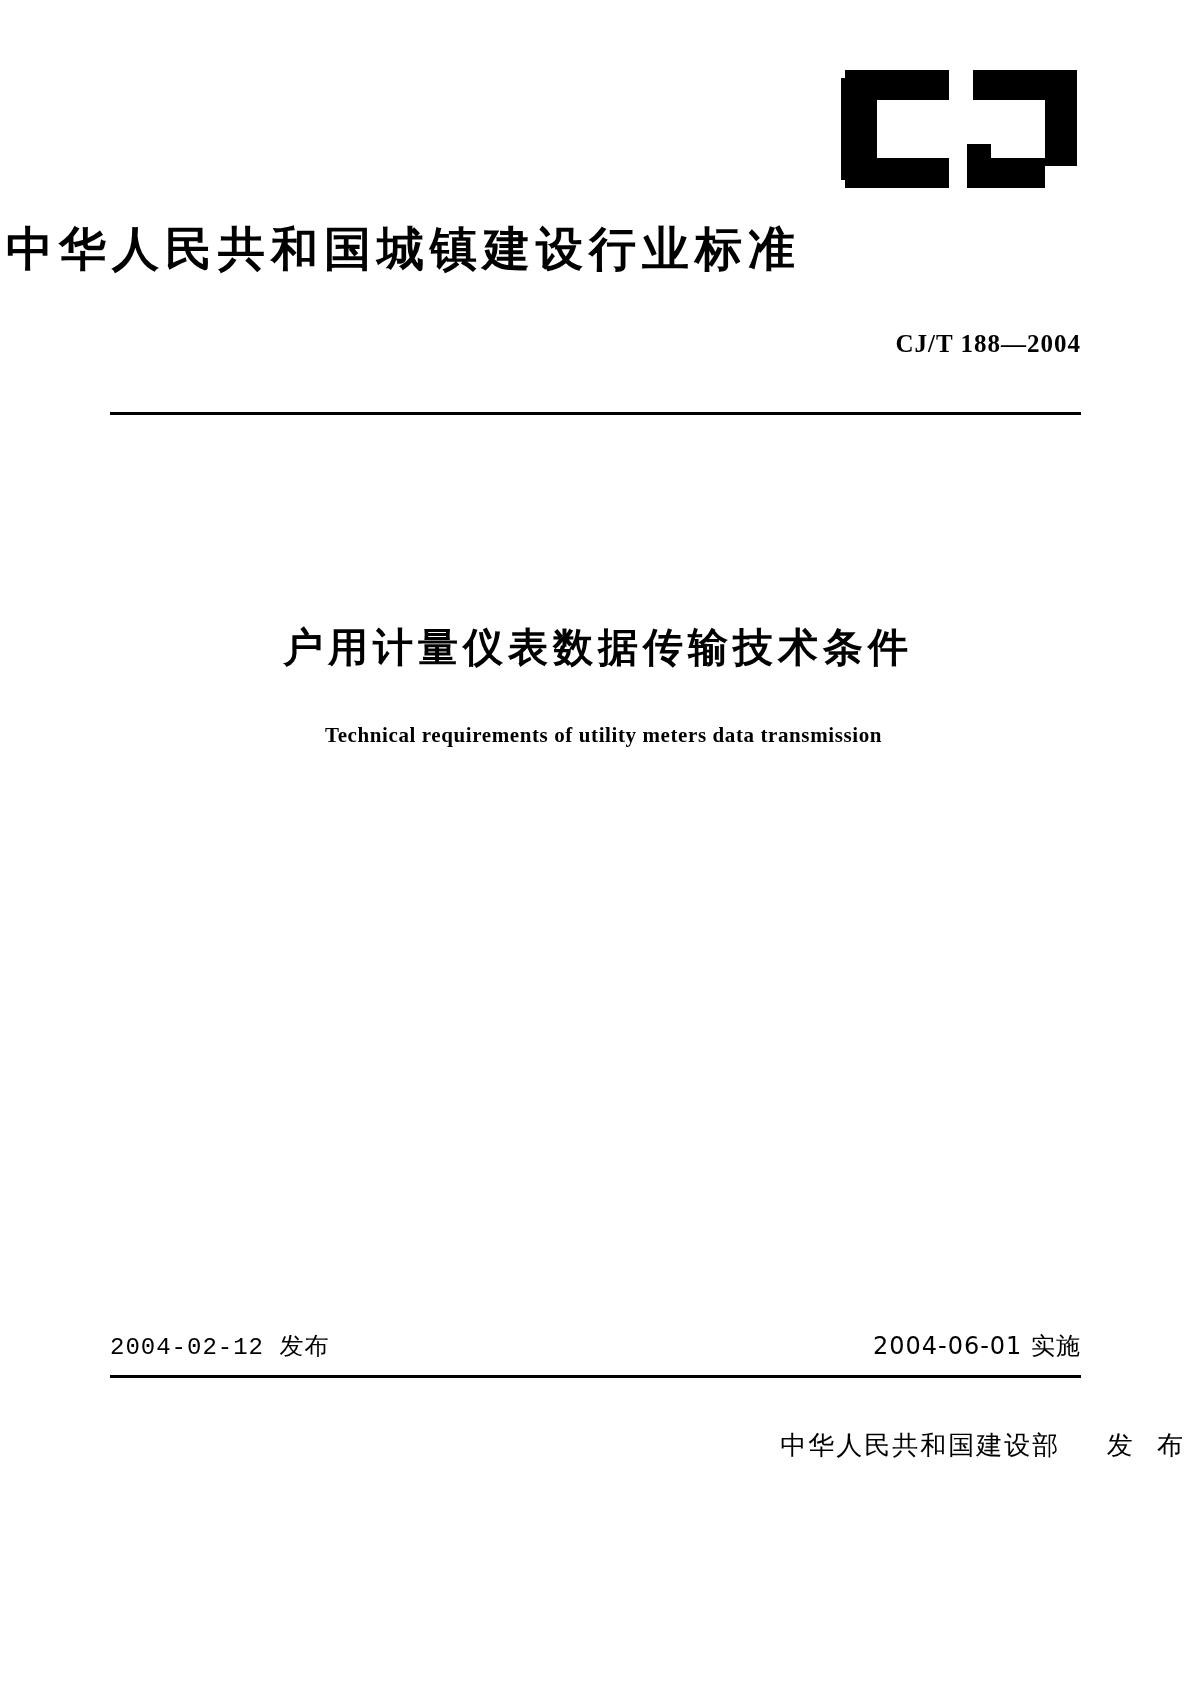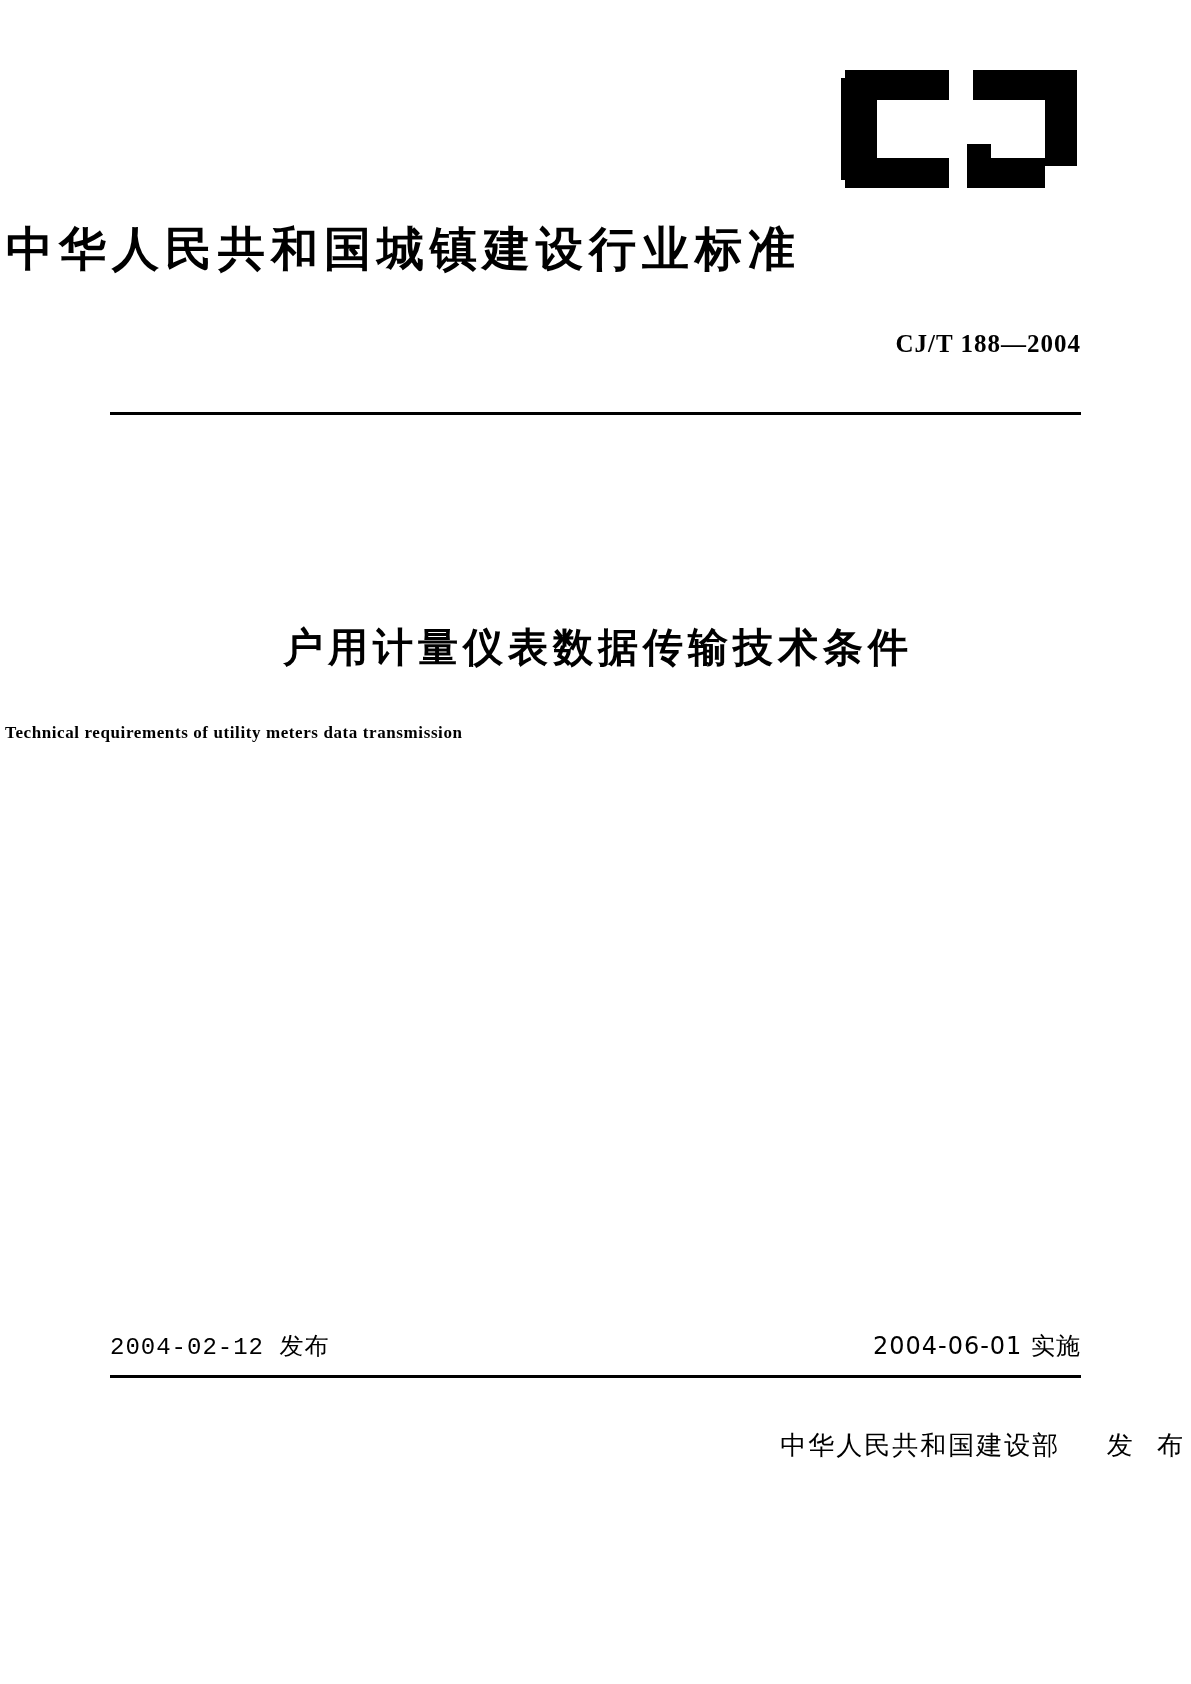--- a/index.html
+++ b/index.html
@@ -76,25 +76,26 @@
     text-align: center;
     font-family: "DejaVu Sans", sans-serif;
     font-weight: bold;
     font-size: 40px;
     letter-spacing: 5px;
     padding-left: 5px;
   }
   .title-en {
     position: absolute;
     top: 723px;
-    left: 5px;
+    left: 16px;
     right: 0;
+    text-align: center;
     font-family: "Liberation Serif", serif;
     font-weight: bold;
-    font-size: 17px;
+    font-size: 21px;
     letter-spacing: 0.6px;
   }
 
   
   .date-issue {
     position: absolute;
     top: 1330px;
     left: 110px;
     font-family: Liberation Mono, monospace;
     font-size: 24px;

